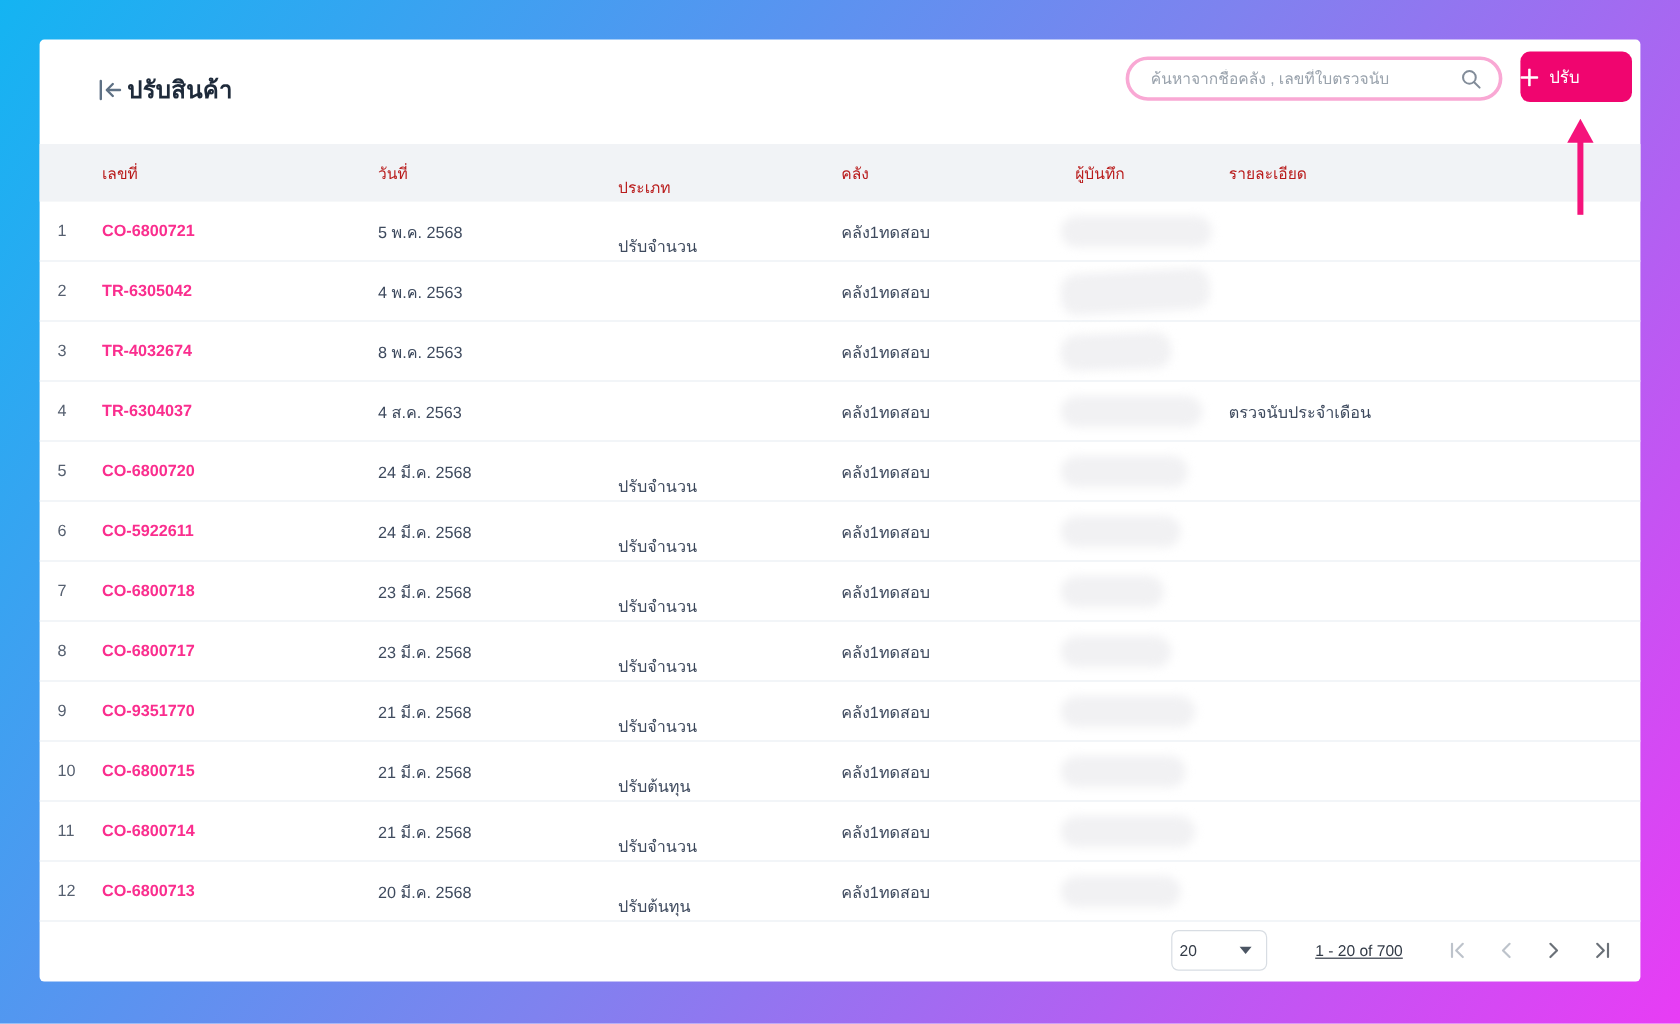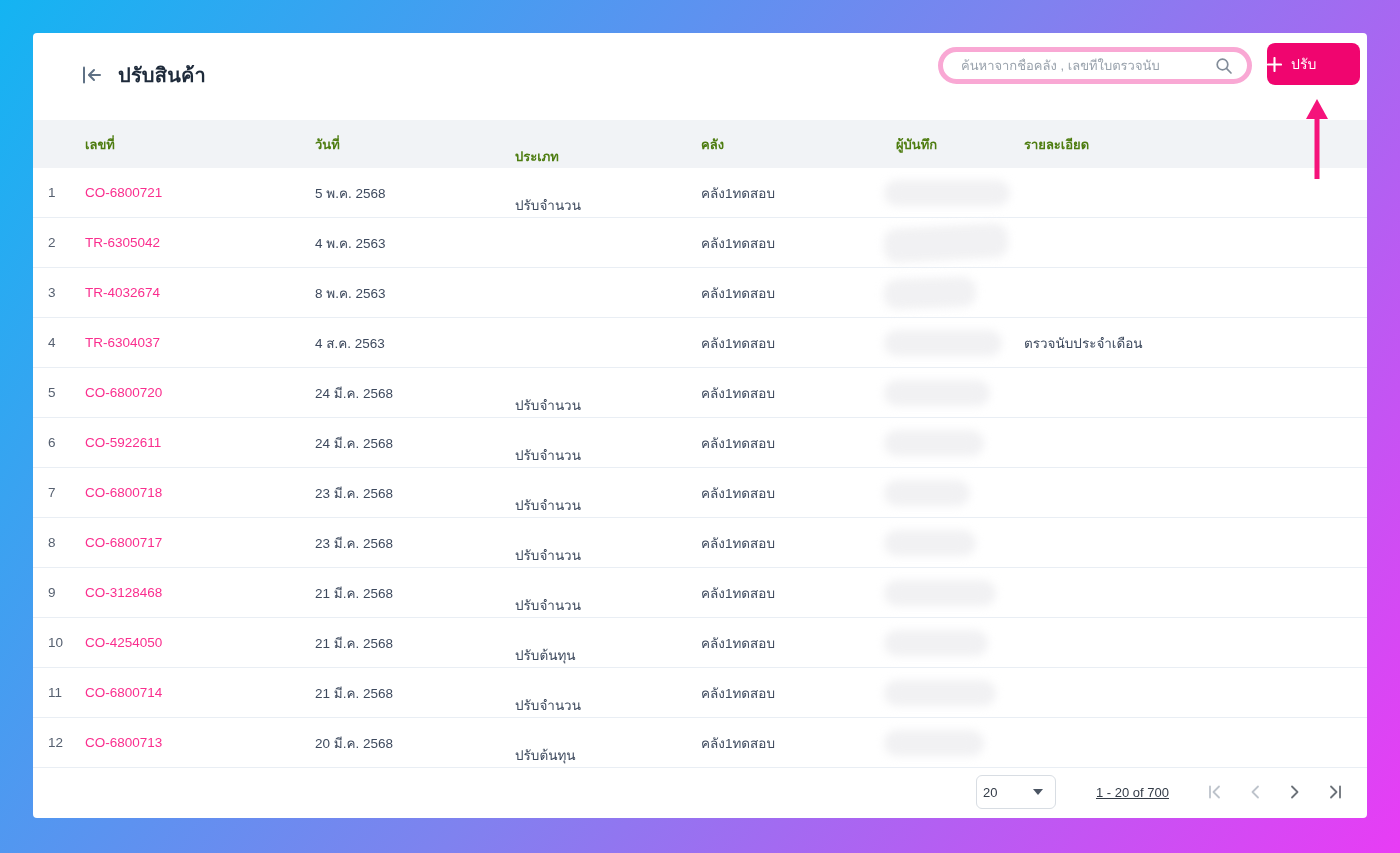--- a/index.html
+++ b/index.html
@@ -10,54 +10,54 @@
     position: relative;
     overflow: hidden;
   }
   .card {
     position:absolute; left:33px; top:33px; width:1334px; height:785px;
     background:#ffffff; border-radius:4px;
   }
   
   .topbar { position:relative; height:87px; }
   .title-wrap {
-    position:absolute; left:48px; top:26px; display:flex; align-items:center; gap:15px;
+    position:absolute; left:48px; top:26px; display:flex; align-items:center; gap:3px;
   }
   .collapse-icon { width:22px; height:20px; display:inline-flex; }
   .page-title { font-size:20px; font-weight:bold; color:#1e2a3a; letter-spacing:.2px; }
   .search-box {
     position:absolute; left:905px; top:14px; width:314px; height:37px;
-    border:5px solid #f9a8d4; border-radius:19px; background:#fff;
+    border:3px solid #f9a8d4; border-radius:19px; background:#fff;
     display:flex; align-items:center; padding:0 14px 0 18px;
   }
   .search-box input {
     border:none; outline:none; flex:1; font-size:13px; color:#3e4a5e;
     font-family:inherit; background:transparent;
   }
   .search-box input::placeholder { color:#9aa3ad; }
   .add-btn {
     position:absolute; left:1234px; top:10px; width:93px; height:42px;
     background:#f0056f; border:none; border-radius:8px; color:#fff;
     font-size:14px; font-family:inherit; cursor:pointer;
     display:flex; align-items:center; gap:9px;
   }
   
   .thead {
     height:48px; background:#f1f3f6; display:flex; align-items:center;
-    padding-left:15px; font-size:13px; font-weight:bold; color:#4d7c0f;
+    padding-left:15px; font-size:13px; font-weight:normal; color:#b91c1c;
   }
   .row {
     height:50px; display:flex; align-items:center; padding-left:15px;
     border-bottom:1px solid #e9eef4; font-size:13.5px; color:#3e4a5e;
     position:relative;
   }
   .c-idx {width:37px;} .c-no{width:230px;} .c-date{width:200px;}
   .c-type{width:170px;margin-top:24px;} .c-wh{width:195px;margin-left:16px;} .c-rec{width:128px;} .c-det{flex:1;}
   .idx { color:#566070; }
-  .doc-link { color:#fa2e8e; font-weight:normal; text-decoration:none; cursor:pointer; }
+  .doc-link { color:#fa2e8e; font-weight:bold; text-decoration:none; cursor:pointer; }
   .blob {
     width:112px; height:26px; border-radius:13px; background:#f1f1f3;
     filter: blur(4px); margin-left:-12px;
   }
   .row:nth-child(1) .blob{width:126px;}
   .row:nth-child(2) .blob{width:124px; height:34px; transform:rotate(-3deg);}
   .row:nth-child(3) .blob{width:92px; height:30px; transform:rotate(-2deg);}
   .row:nth-child(4) .blob{width:118px;}
   .row:nth-child(5) .blob{width:106px;}
   .row:nth-child(6) .blob{width:100px;}
@@ -224,32 +224,32 @@
     <div class="c-date">23 มี.ค. 2568</div>
     <div class="c-type">ปรับจำนวน</div>
     <div class="c-wh">คลัง1ทดสอบ</div>
     <div class="c-rec">
       <div class="blob"></div>
     </div>
     <div class="c-det"></div>
   </div>
       <div class="row">
     <div class="c-idx idx">9</div>
-    <div class="c-no"><a class="doc-link">CO-3128468</a></div>
+    <div class="c-no"><a class="doc-link">CO-9351770</a></div>
     <div class="c-date">21 มี.ค. 2568</div>
     <div class="c-type">ปรับจำนวน</div>
     <div class="c-wh">คลัง1ทดสอบ</div>
     <div class="c-rec">
       <div class="blob"></div>
     </div>
     <div class="c-det"></div>
   </div>
       <div class="row">
     <div class="c-idx idx">10</div>
-    <div class="c-no"><a class="doc-link">CO-4254050</a></div>
+    <div class="c-no"><a class="doc-link">CO-6800715</a></div>
     <div class="c-date">21 มี.ค. 2568</div>
     <div class="c-type">ปรับต้นทุน</div>
     <div class="c-wh">คลัง1ทดสอบ</div>
     <div class="c-rec">
       <div class="blob"></div>
     </div>
     <div class="c-det"></div>
   </div>
       <div class="row">
     <div class="c-idx idx">11</div>

